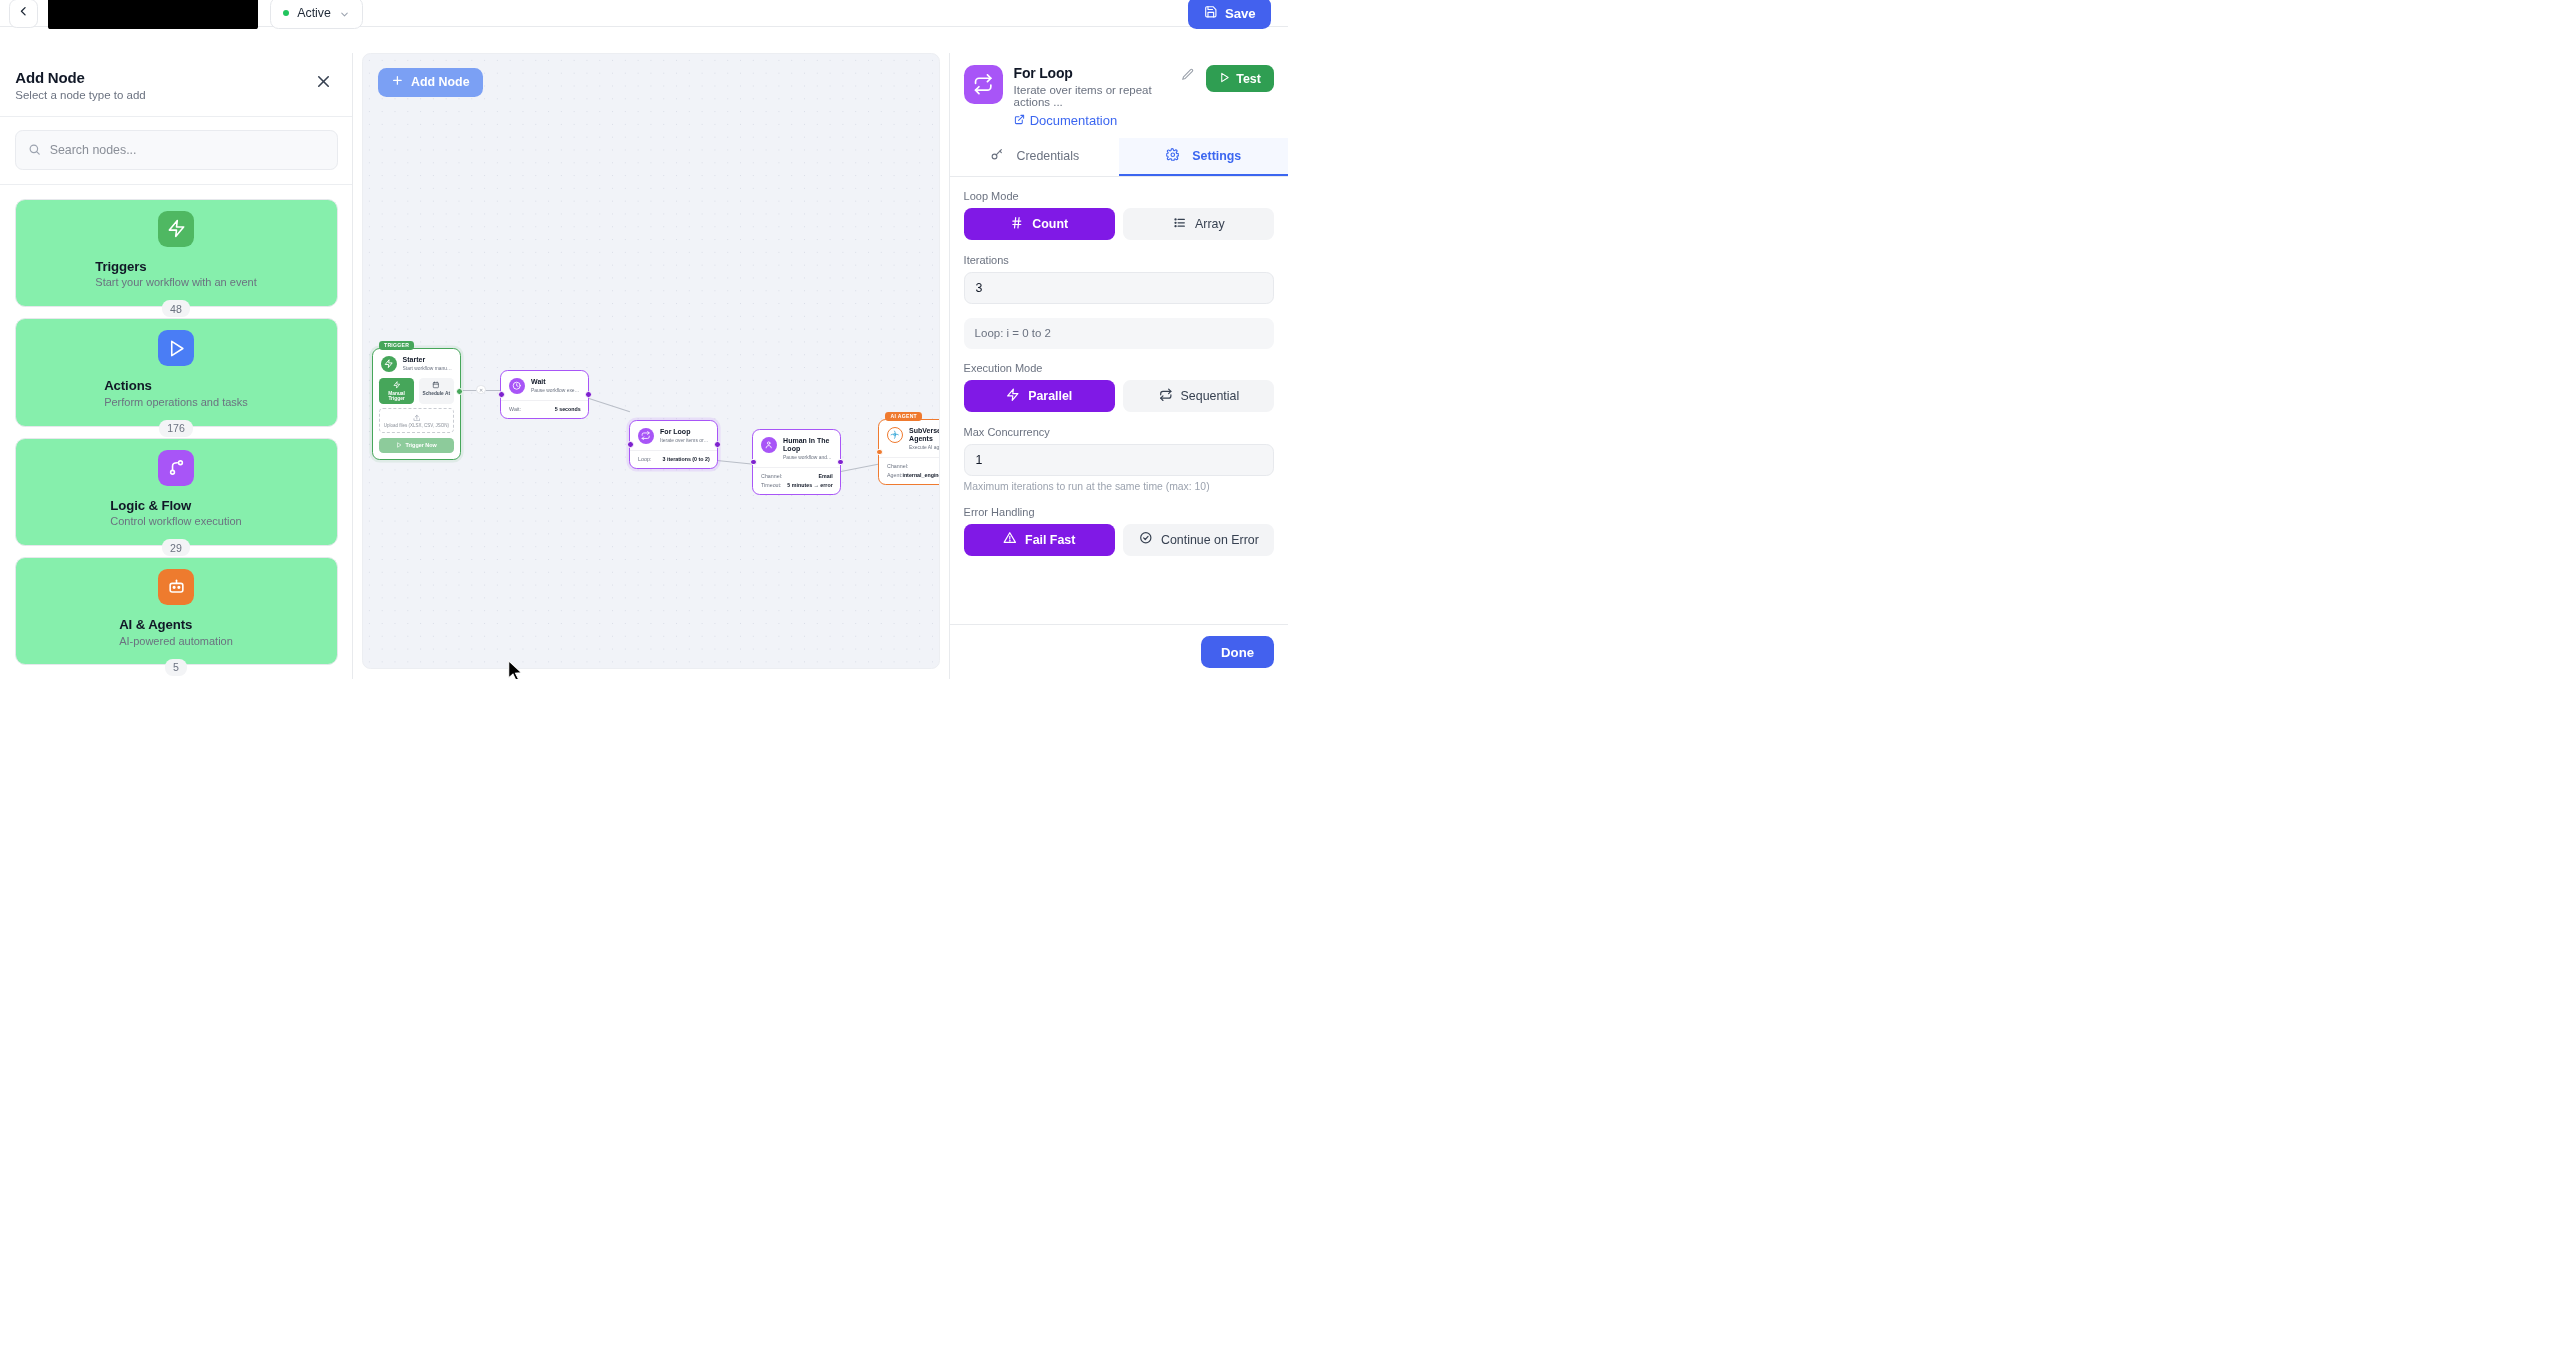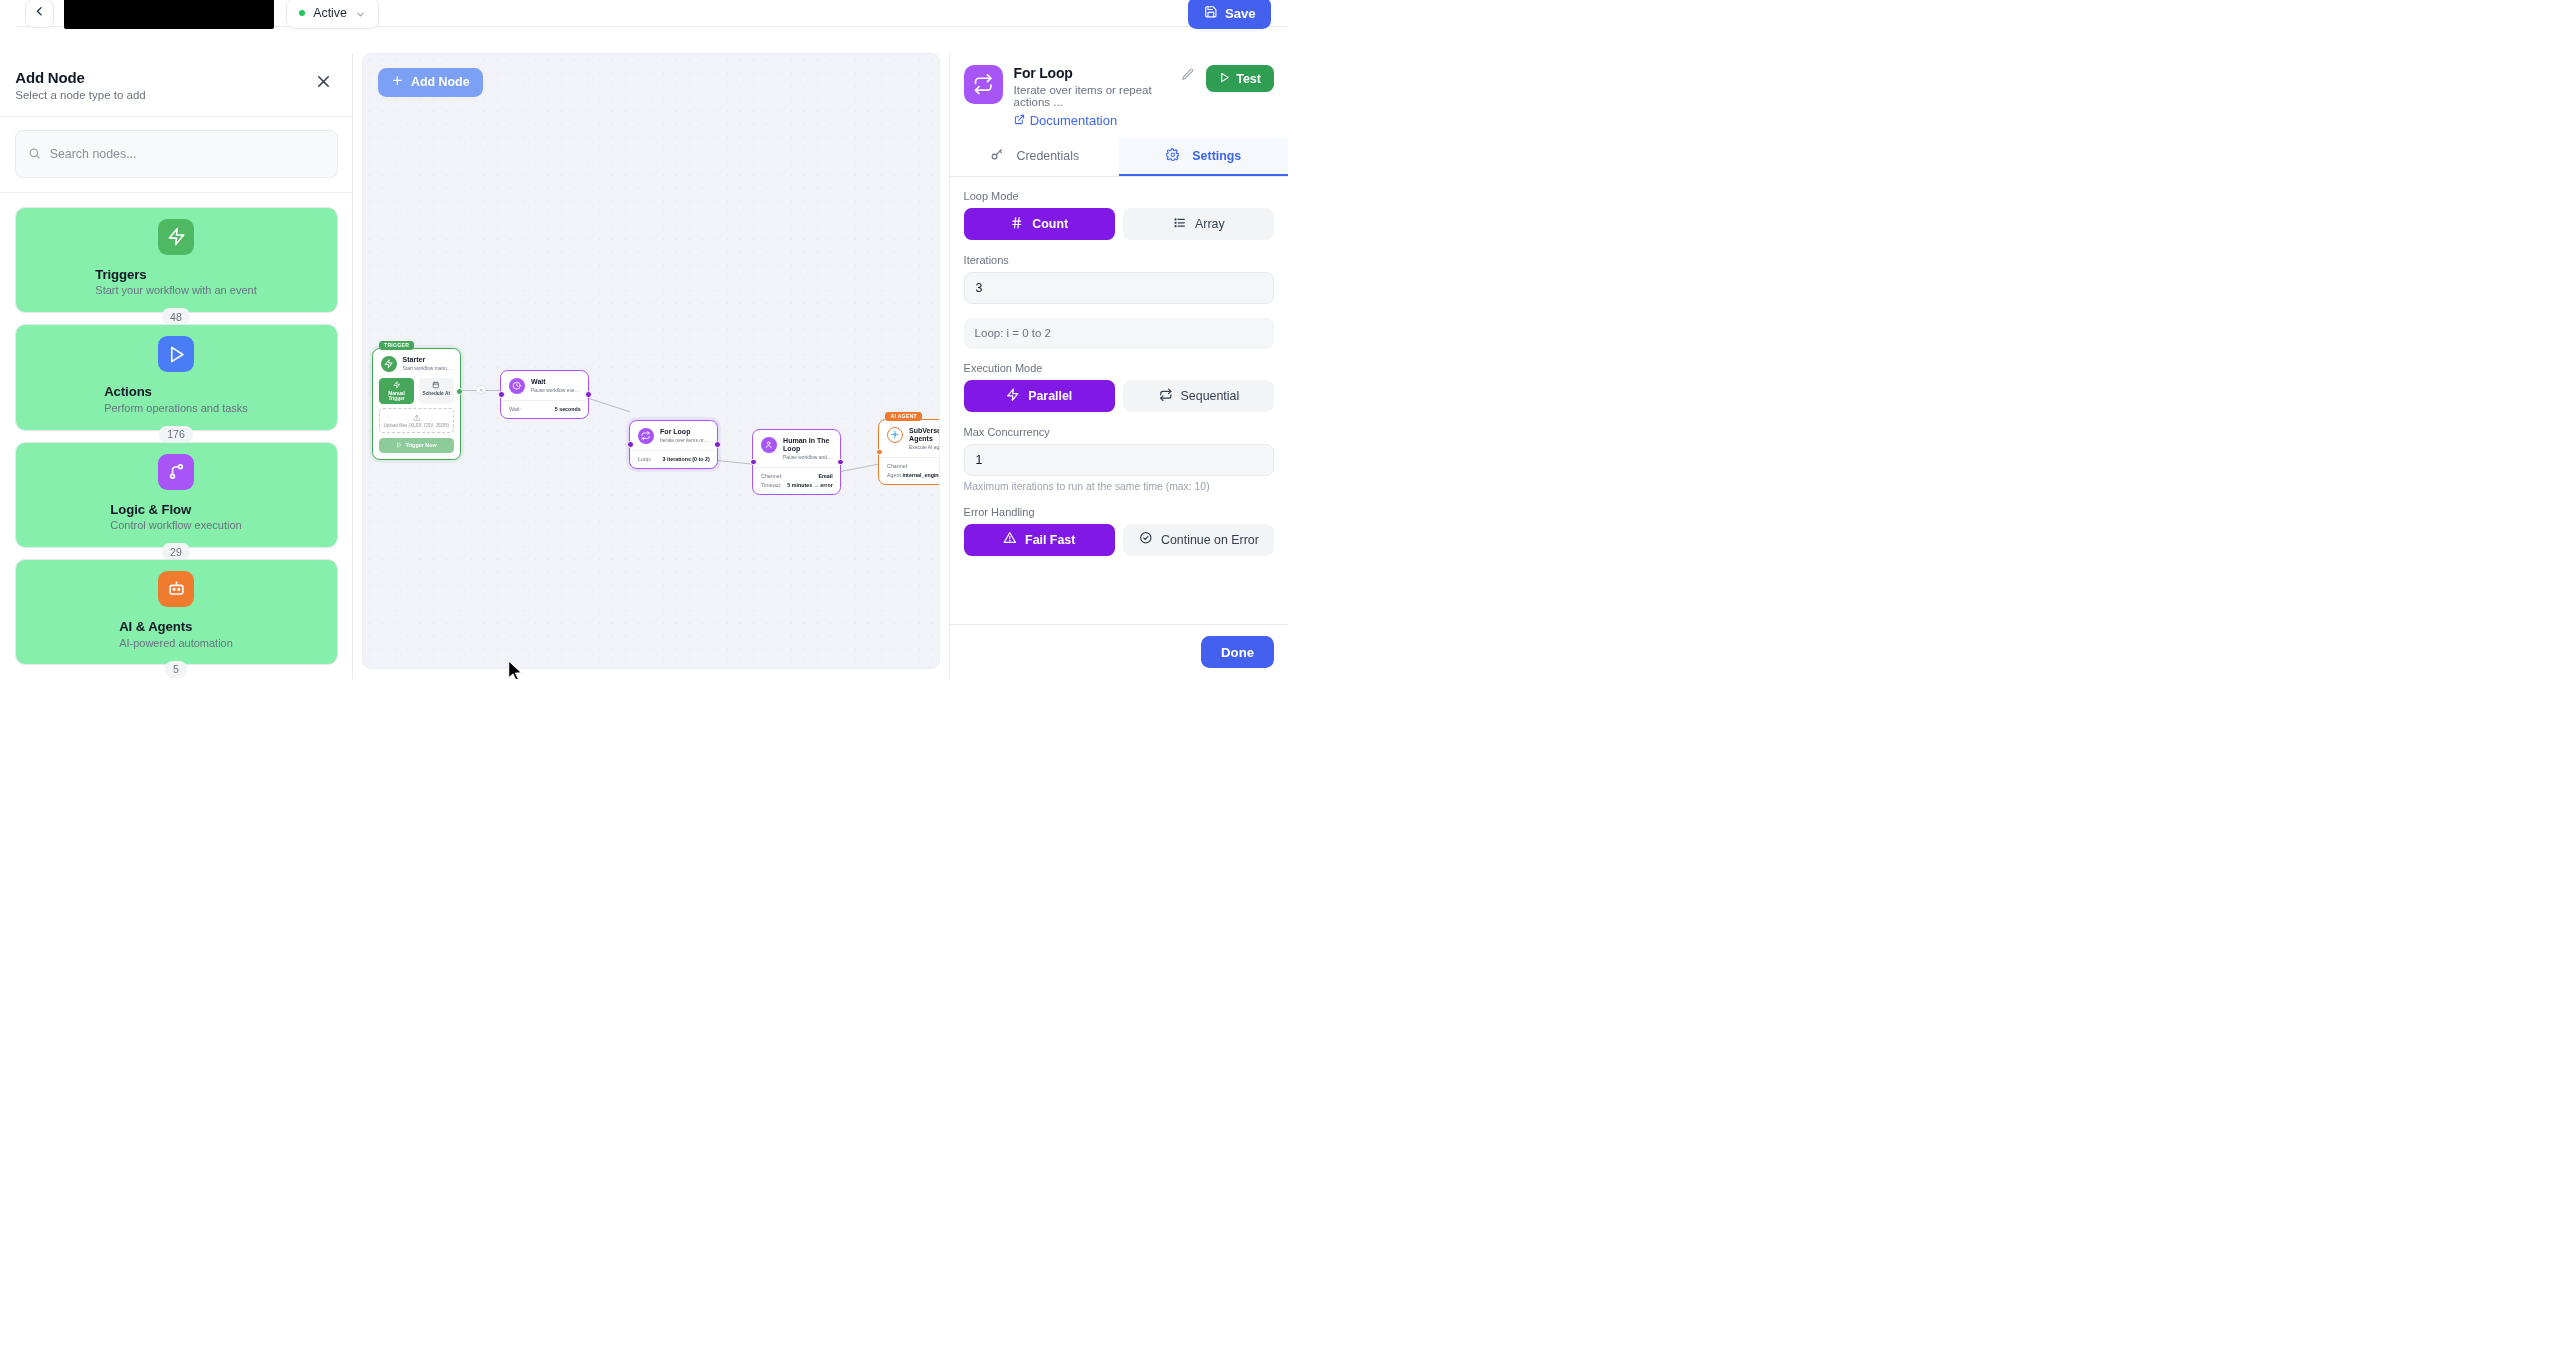--- a/index.html
+++ b/index.html
@@ -6,21 +6,21 @@
   html, body {
     width: 1288px; height: 679px;
     font-family: "Liberation Sans", sans-serif;
     background: #ffffff; color: #111827;
     overflow: hidden;
   }
   body { position: relative; }
 
   
   .topbar {
-    position: absolute; top: 0; left: 16px; right: 0; height: 27px;
+    position: absolute; top: 0; left: 0; right: 0; height: 27px;
     display: flex; align-items: center; padding: 0 8.5px;
     background: #ffffff; border-bottom: 0.9px solid #e8eaed;
   }
   .back-btn {
     width: 29px; height: 29px; border: 0.9px solid #e5e7eb; border-radius: 7.7px;
     background: #fff; display: flex; align-items: center; justify-content: center;
     cursor: pointer; color: #1f2937; flex: none;
   }
   .wf-name {
     width: 210px; height: 32px; background: #000; border-radius: 2.6px;
@@ -53,21 +53,21 @@
   }
   .sb-head { padding: 16px 19px 14.5px 15.3px; display: flex; align-items: flex-start;
              border-bottom: 0.9px solid #eceef1; }
   .sb-head-text { flex: 1; }
   .sb-title { font-size: 15px; font-weight: 700; color: #111827; letter-spacing: -0.2px; }
   .sb-sub { font-size: 11.5px; color: #6b7280; margin-top: 3.4px; }
   .close-x { width: 19px; height: 19px; cursor: pointer; color: #374151; margin-top: 2.6px; }
 
   .sb-search-wrap { padding: 13.6px 14.5px; border-bottom: 0.9px solid #eceef1; }
   .sb-search {
-    height: 48px; background: #f8f9fb; border: 0.9px solid #e9ebef; border-radius: 7.7px;
+    height: 40px; background: #f8f9fb; border: 0.9px solid #e9ebef; border-radius: 7.7px;
     display: flex; align-items: center; gap: 9.4px; padding: 7px 12px;
   }
   .sb-search svg { width: 12.8px; height: 12.8px; color: #9ca3af; flex: none; }
   .sb-search input {
     border: none; outline: none; background: transparent; flex: 1;
     font-size: 12.4px; color: #374151; font-family: inherit;
   }
   .sb-search input::placeholder { color: #8a8f98; }
 
   .cat-list { padding: 13.6px 14.5px; display: flex; flex-direction: column; gap: 11px;

